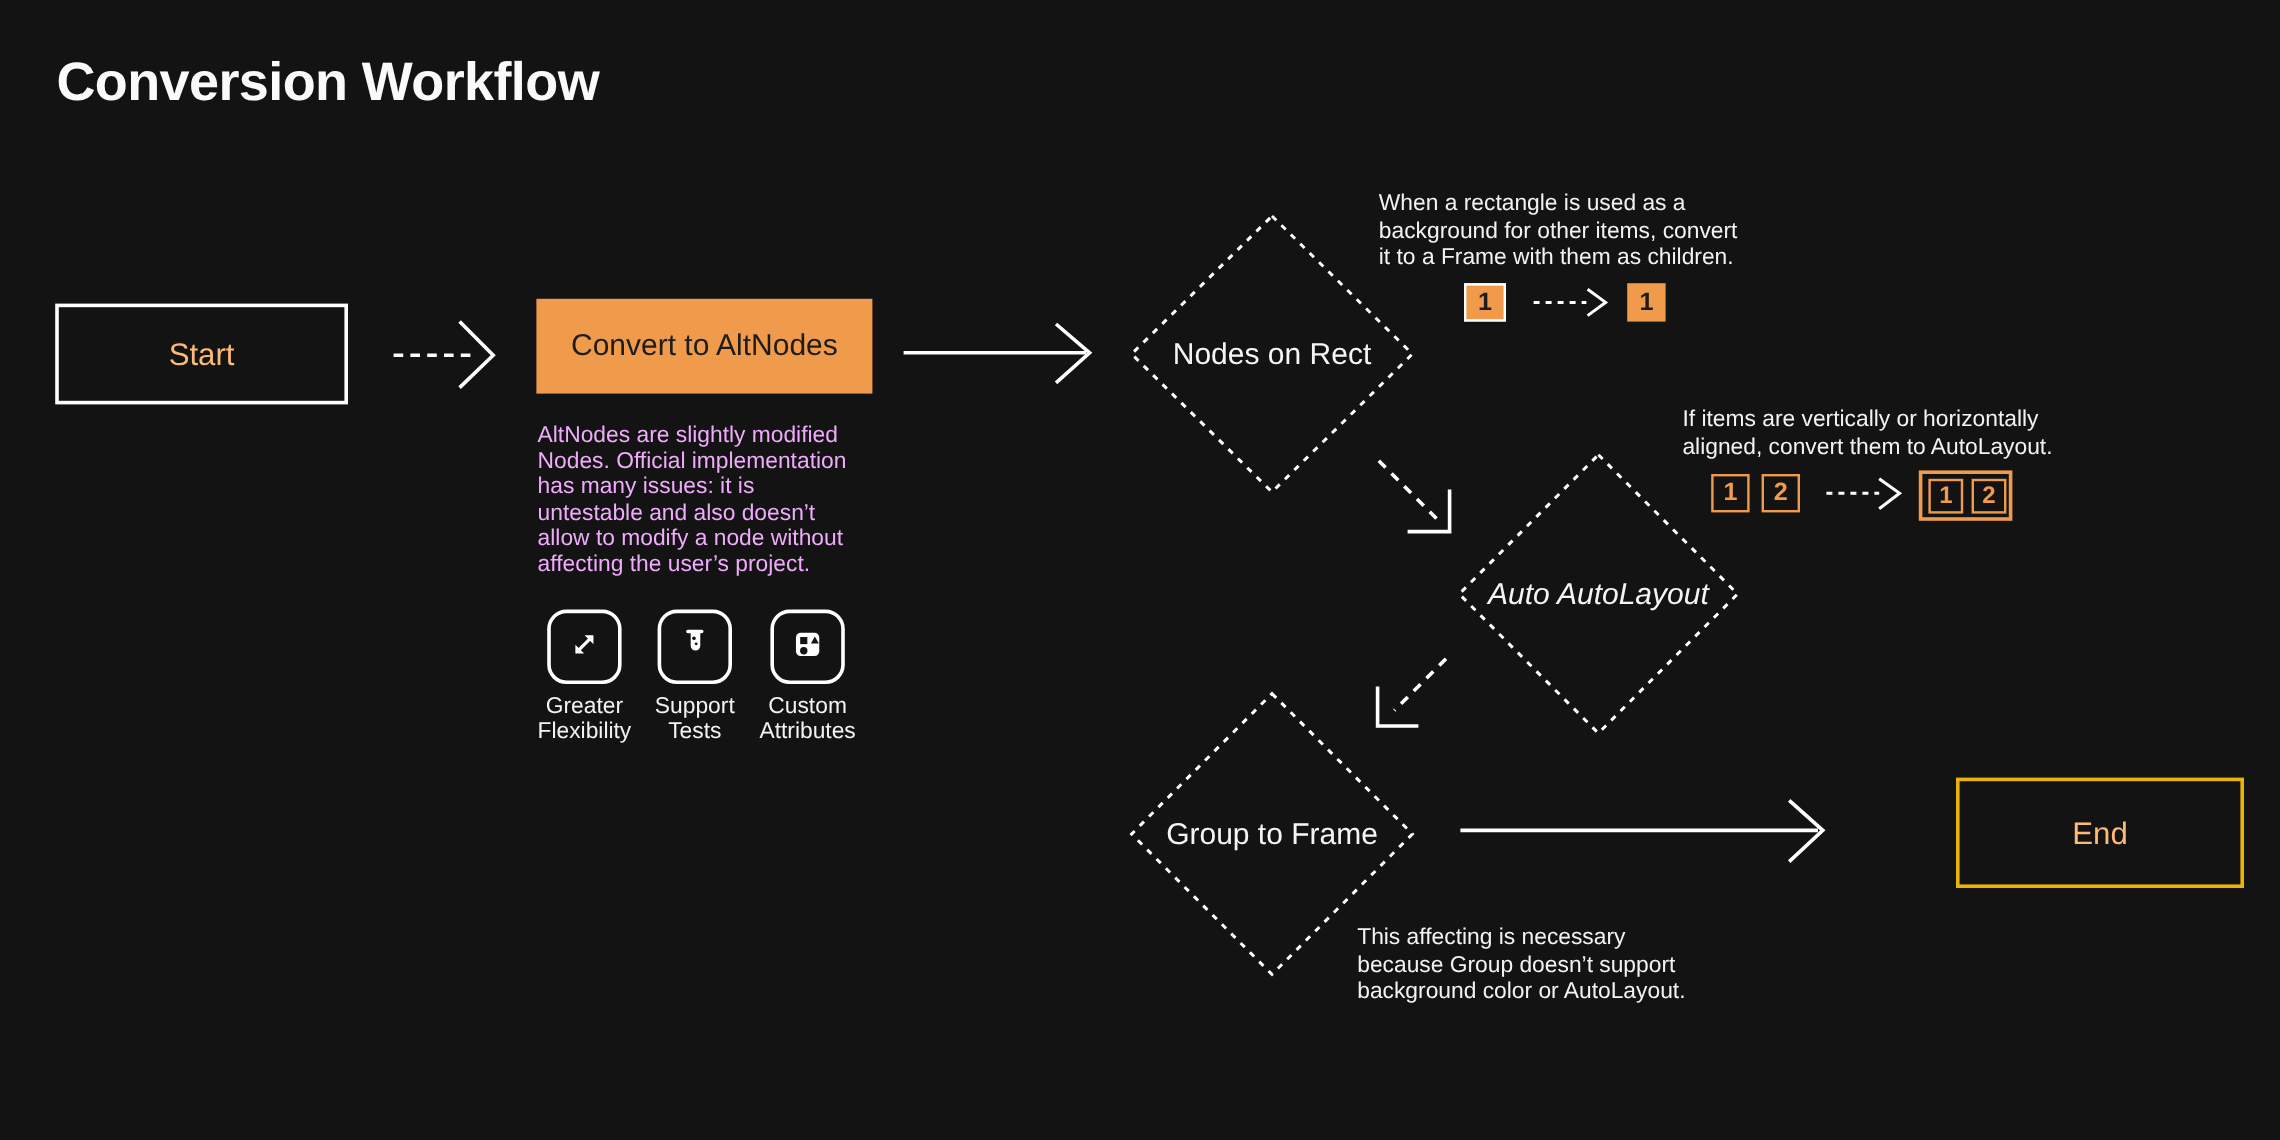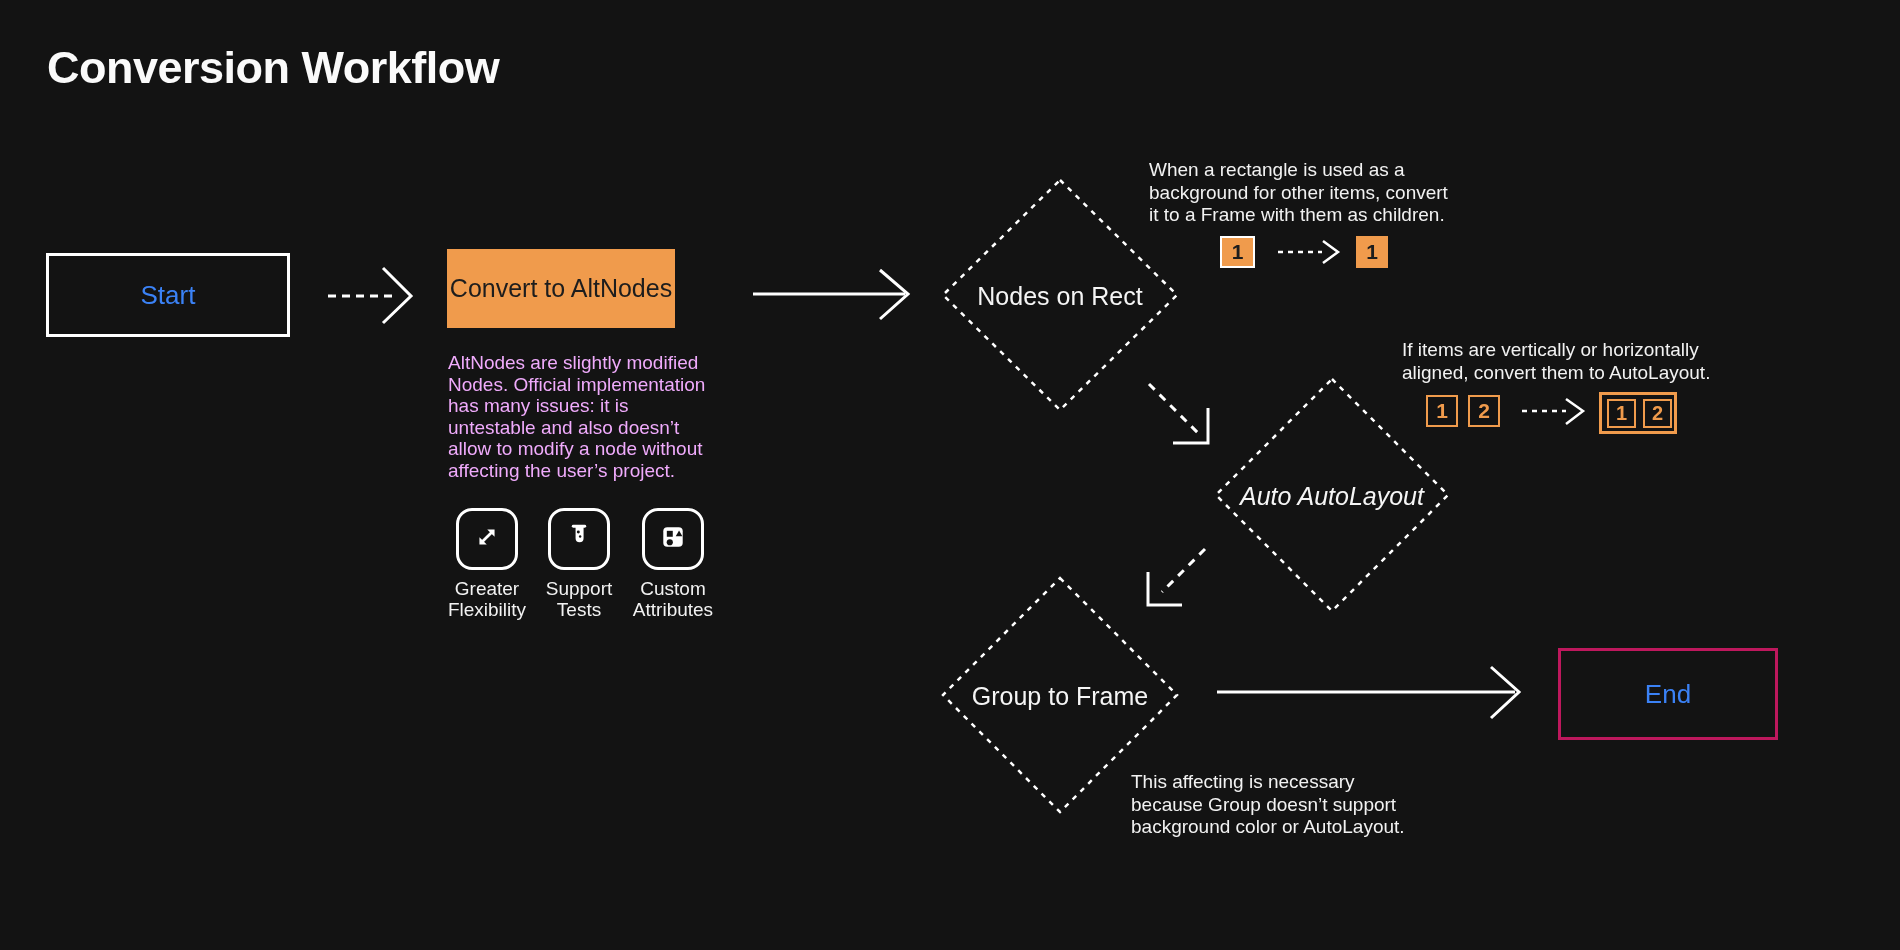--- a/index.html
+++ b/index.html
@@ -8,26 +8,26 @@
     font-family:"Liberation Sans", sans-serif;color:#F5F5F5;overflow:hidden;
   }
   .abs{position:absolute;}
   .pre{white-space:pre-line;}
   .page-title{
     left:47px;top:42px;font-size:45px;font-weight:800;letter-spacing:-0.5px;color:#FAFAFA;
   }
   
   .node-box{
     display:flex;align-items:center;justify-content:center;
-    font-size:26px;color:#3b82f6;box-sizing:border-box;
+    font-size:26px;color:#fdba74;box-sizing:border-box;
   }
   .start-box{left:46px;top:253px;width:244px;height:84px;border:3px solid #FFFFFF;}
-  .end-box{left:1558px;top:648px;width:220px;height:92px;border:3px solid #be185d;}
+  .end-box{left:1630px;top:648px;width:240px;height:92px;border:3px solid #eab308;}
   .convert-box{
-    left:447px;top:249px;width:228px;height:79px;background:var(--accent);
+    left:447px;top:249px;width:280px;height:79px;background:var(--accent);
     color:#1D1D1D;font-weight:500;font-size:25px;
   }
   .description{
     left:448px;top:352px;width:300px;font-size:19px;line-height:21.5px;color:#f0abfc;
   }
   
   .feature-icon{
     width:62px;height:62px;border:3px solid #FFFFFF;border-radius:16px;box-sizing:border-box;
     display:flex;align-items:center;justify-content:center;
   }

